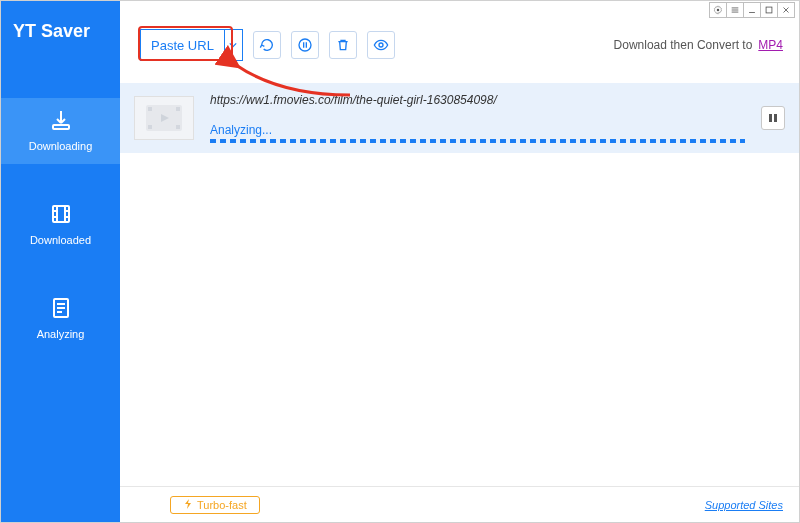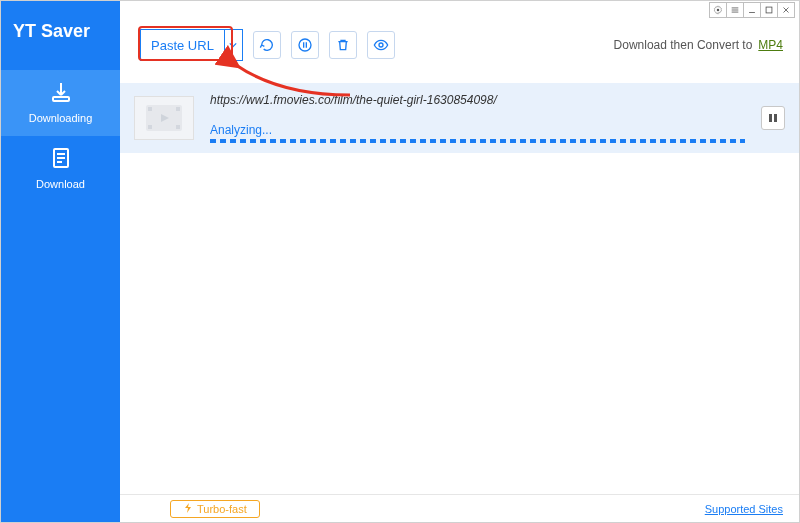--- a/index.html
+++ b/index.html
@@ -2,21 +2,21 @@
 <html><head>
 <meta charset="utf-8">
 <style>
   * { box-sizing: border-box; margin: 0; padding: 0; font-family: "Segoe UI", Arial, sans-serif; }
   html, body { width: 800px; height: 523px; overflow: hidden; background: #fff; }
   .app { display: flex; width: 100%; height: 100%; border: 1px solid #d0d0d0; }
   
   .sidebar { width: 119px; background: #1a7df4; display: flex; flex-direction: column; color: #fff; }
   .brand { font-size: 18px; font-weight: 600; padding: 20px 8px 28px 12px; }
   .side-items { display: flex; flex-direction: column; }
-  .side-item { display: flex; flex-direction: column; align-items: center; justify-content: center; padding: 10px 0 12px 0; cursor: pointer; gap: 4px; }
+  .side-item { display: flex; flex-direction: column; align-items: center; justify-content: center; padding: 10px 0 12px 0; cursor: pointer; gap: 4px; margin-top: 28px; }
   .side-item.active { background: #3a94f7; }
   .side-label { font-size: 11px; font-weight: 400; }
   .side-icon svg { width: 24px; height: 24px; }
   
   .right { flex: 1; display: flex; flex-direction: column; }
   
   .winbar { height: 18px; display: flex; justify-content: flex-end; align-items: center; gap: 0; padding-right: 4px; }
   .win-btn { width: 18px; height: 16px; border: 1px solid #bfbfbf; display: flex; align-items: center; justify-content: center; font-size: 10px; color: #555; cursor: pointer; margin-left: -1px; }
   .win-btn svg { width: 10px; height: 10px; }
   
@@ -25,37 +25,37 @@
   .paste-btn { display: flex; align-items: center; border: 1px solid #1a7df4; color: #1a7df4; border-radius: 0; height: 32px; overflow: hidden; cursor: pointer; }
   .paste-main { padding: 0 10px; font-size: 13px; display: flex; align-items: center; height: 100%; }
   .paste-caret { border-left: 1px solid #1a7df4; width: 18px; height: 100%; display: flex; align-items: center; justify-content: center; }
   .paste-caret svg { width: 8px; height: 8px; }
   .highlight-box { position: absolute; left: 18px; top: 7px; width: 95px; height: 35px; border: 2px solid #e53223; border-radius: 4px; pointer-events: none; }
   .arrow-annot { position: absolute; left: 110px; top: 42px; width: 130px; height: 40px; pointer-events: none; }
   .arrow-annot svg { overflow: visible; }
   .circ-btn { width: 28px; height: 28px; border: 1px solid #c6d7ee; border-radius: 3px; display: flex; align-items: center; justify-content: center; color: #1a7df4; cursor: pointer; }
   .circ-btn svg { width: 16px; height: 16px; stroke: #1a7df4; fill: none; stroke-width: 2; }
   .tb-right { display: flex; align-items: center; gap: 6px; font-size: 12px; color: #555; }
-  .format-link { color: #4d7c0f; text-decoration: underline; cursor: pointer; }
+  .format-link { color: #a21caf; text-decoration: underline; cursor: pointer; }
   
   .content { flex: 1; overflow: auto; }
   .dl-item { display: flex; align-items: center; background: #e8f1fc; padding: 10px 14px; gap: 16px; }
   .thumb { width: 60px; height: 44px; background: #f2f4f7; border: 1px solid #e0e0e0; display: flex; align-items: center; justify-content: center; flex-shrink: 0; }
   .thumb svg { width: 40px; height: 30px; fill: #cfd4db; }
   .dl-info { flex: 1; min-width: 0; }
   .dl-url { font-size: 12px; color: #333; white-space: nowrap; overflow: hidden; text-overflow: ellipsis; font-style: italic; }
   .dl-status { font-size: 12px; color: #1a7df4; margin-top: 16px; }
   .progress { height: 4px; margin-top: 2px; background-image: repeating-linear-gradient(to right, #1a7df4 0 6px, transparent 6px 10px); }
   .pause-btn { width: 24px; height: 24px; border: 1px solid #c8c8c8; border-radius: 3px; background: #fff; display: flex; align-items: center; justify-content: center; cursor: pointer; flex-shrink: 0; }
   .pause-btn svg { width: 10px; height: 10px; fill: #555; }
   
-  .footer { height: 28px; border-top: 1px solid #e6e6e6; display: flex; align-items: center; justify-content: space-between; padding: 0 16px 0 50px; }
+  .footer { height: 36px; border-top: 1px solid #e6e6e6; display: flex; align-items: center; justify-content: space-between; padding: 0 16px 0 50px; }
   .turbo { border: 1px solid #f5a623; color: #f5a623; font-size: 11px; padding: 2px 12px; border-radius: 3px; display: flex; align-items: center; gap: 4px; cursor: pointer; }
   .turbo svg { width: 10px; height: 10px; fill: #f5a623; }
-  .supported { font-size: 11px; color: #1a7df4; text-decoration: underline; cursor: pointer; }
+  .supported { font-size: 11px; color: #1a7df4; text-decoration: underline; cursor: pointer; font-style: italic; }
 </style>
 </head>
 <body>
 
 <div class="app">
 
   <div class="sidebar">
     <div class="brand">YT Saver</div>
     <div class="side-items">
       <div class="side-item active">
@@ -63,25 +63,34 @@
           <svg viewBox="0 0 24 24" fill="none" stroke="#fff" stroke-width="2">
               <path d="M12 3v12m0 0l-4-4m4 4l4-4"></path>
               <rect x="4" y="17" width="16" height="4" rx="1"></rect>
             </svg>
         </span>
         <span class="side-label">Downloading</span>
       </div>
       <div class="side-item">
         <span class="side-icon">
           <svg viewBox="0 0 24 24" fill="none" stroke="#fff" stroke-width="2">
+              <rect x="4" y="4" width="16" height="16" rx="1"></rect>
+              <path d="M8 4v16M16 4v16M4 9h4M4 15h4M16 9h4M16 15h4"></path>
+            </svg>
+        </span>
+        <span class="side-label">Downloaded</span>
+      </div>
+      <div class="side-item">
+        <span class="side-icon">
+          <svg viewBox="0 0 24 24" fill="none" stroke="#fff" stroke-width="2">
               <rect x="5" y="3" width="14" height="18" rx="1"></rect>
               <path d="M8 8h8M8 12h8M8 16h5"></path>
             </svg>
         </span>
-        <span class="side-label">Download</span>
+        <span class="side-label">Analyzing</span>
       </div>
     </div>
   </div>
 
   <div class="right">
 
     <div class="winbar">
       <div class="win-btn">
         <svg viewBox="0 0 24 24" fill="#555">
             <circle cx="12" cy="12" r="3"></circle>

